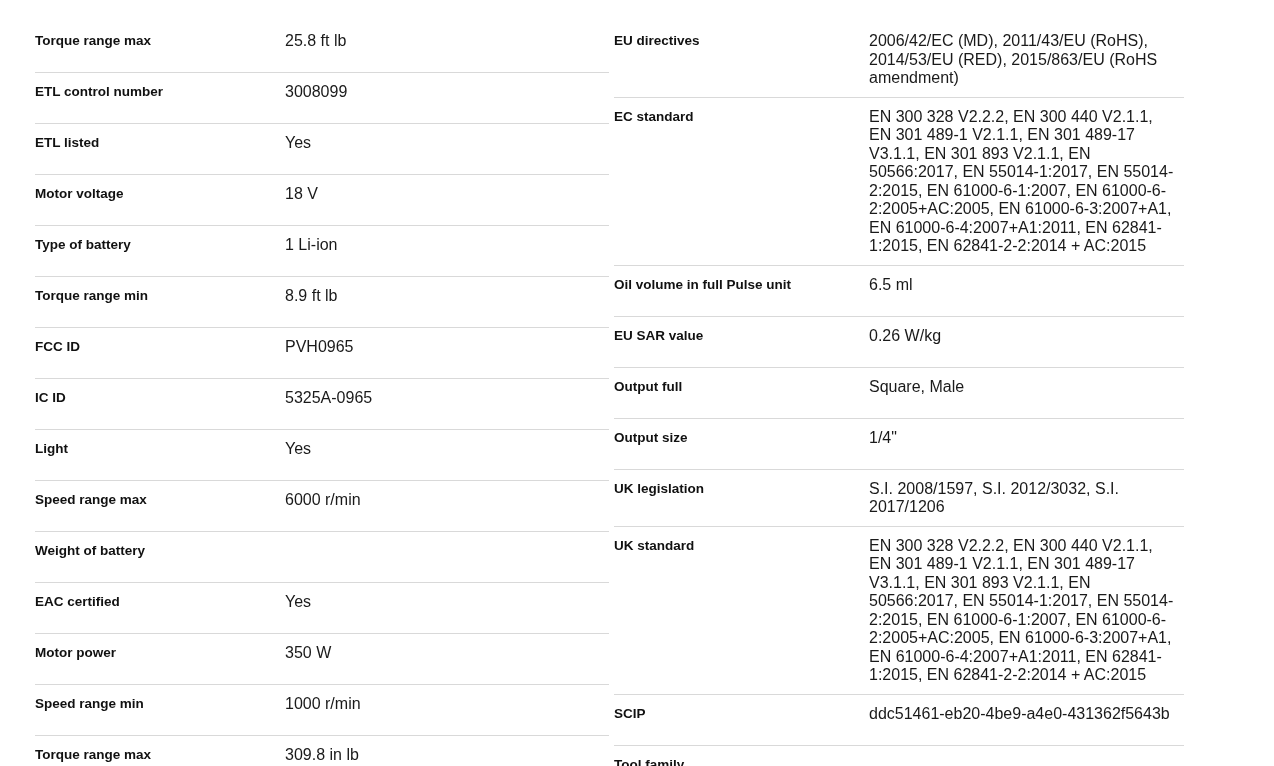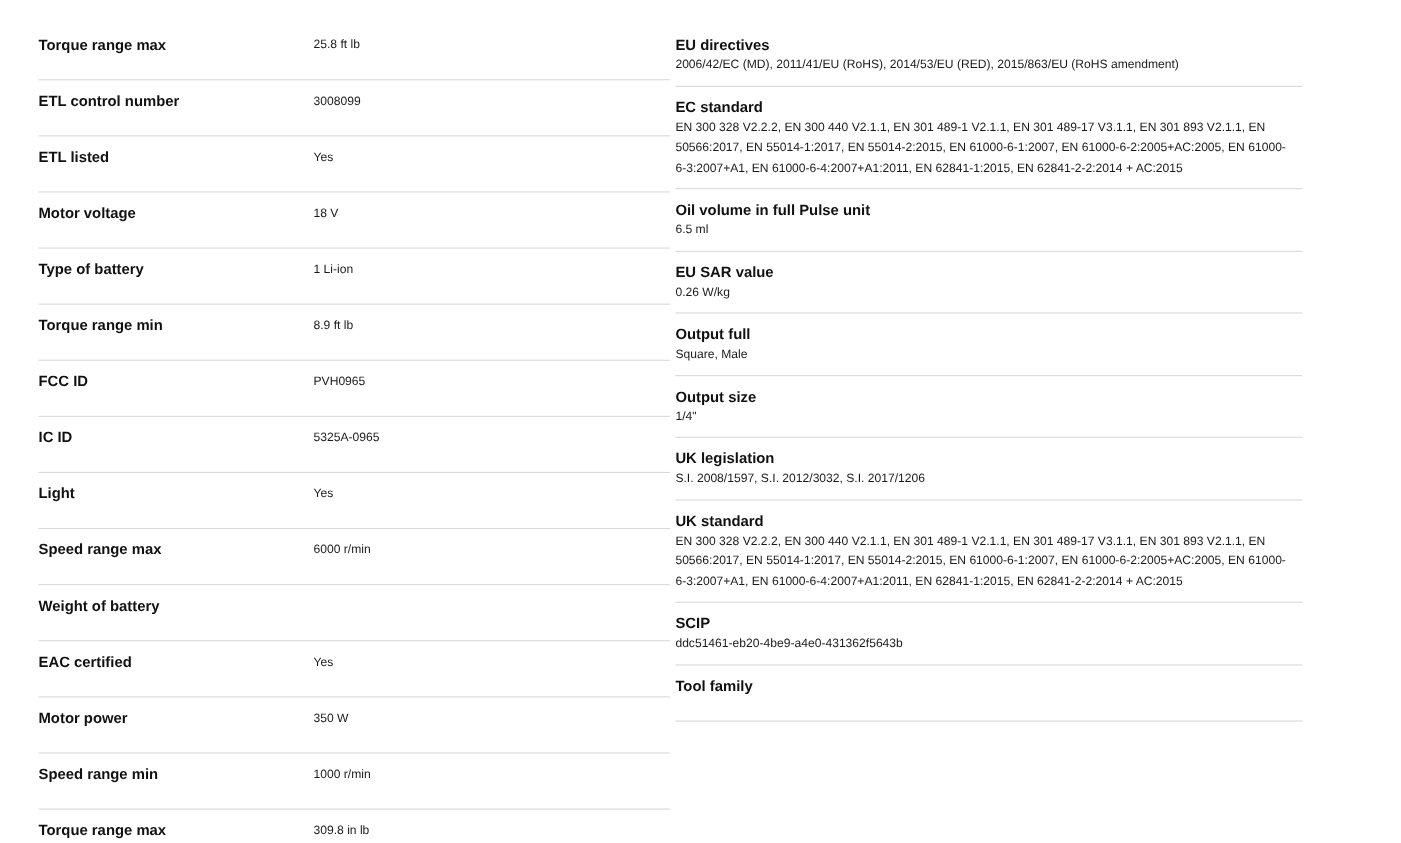--- a/index.html
+++ b/index.html
@@ -43,41 +43,40 @@
   }
   .col-left .spec-row {
     width: 574px;
     padding: 10px 0 9px 0;
     min-height: 51px;
   }
   .col-right .spec-row {
     width: 570px;
     padding: 10px 0 9px 0;
     min-height: 51px;
-    flex-direction: column;
   }
   .spec-row.first {
     padding-top: 0;
     min-height: 41px;
   }
   .spec-label {
     font-size: 13.5px;
     font-weight: bold;
     line-height: 18px;
     color: #111111;
     flex: 0 0 auto;
   }
   .col-left .spec-label {
     width: 250px;
   }
   .col-right .spec-label {
     width: 255px;
   }
   .spec-value {
-    font-size: 11px;
+    font-size: 16px;
     font-weight: normal;
     line-height: 18.5px;
     color: #1a1a1a;
     flex: 1 1 auto;
     padding-right: 10px;
   }
   .spec-row.tall {
     min-height: auto;
   }
 </style>
@@ -148,21 +147,21 @@
       <div class="spec-value">309.8 in lb</div>
     </div>
 
   </div>
 
   <div class="spec-column col-right">
     <div class="col-right-inner">
 
       <div class="spec-row first tall">
         <div class="spec-label">EU directives</div>
-        <div class="spec-value">2006/42/EC (MD), 2011/41/EU (RoHS), 2014/53/EU (RED), 2015/863/EU (RoHS amendment)</div>
+        <div class="spec-value">2006/42/EC (MD), 2011/43/EU (RoHS), 2014/53/EU (RED), 2015/863/EU (RoHS amendment)</div>
       </div>
       <div class="spec-row tall">
         <div class="spec-label">EC standard</div>
         <div class="spec-value">EN 300 328 V2.2.2, EN 300 440 V2.1.1, EN 301 489-1 V2.1.1, EN 301 489-17 V3.1.1, EN 301 893 V2.1.1, EN 50566:2017, EN 55014-1:2017, EN 55014-2:2015, EN 61000-6-1:2007, EN 61000-6-2:2005+AC:2005, EN 61000-6-3:2007+A1, EN 61000-6-4:2007+A1:2011, EN 62841-1:2015, EN 62841-2-2:2014 + AC:2015</div>
       </div>
       <div class="spec-row">
         <div class="spec-label">Oil volume in full Pulse unit</div>
         <div class="spec-value">6.5 ml</div>
       </div>
       <div class="spec-row">

